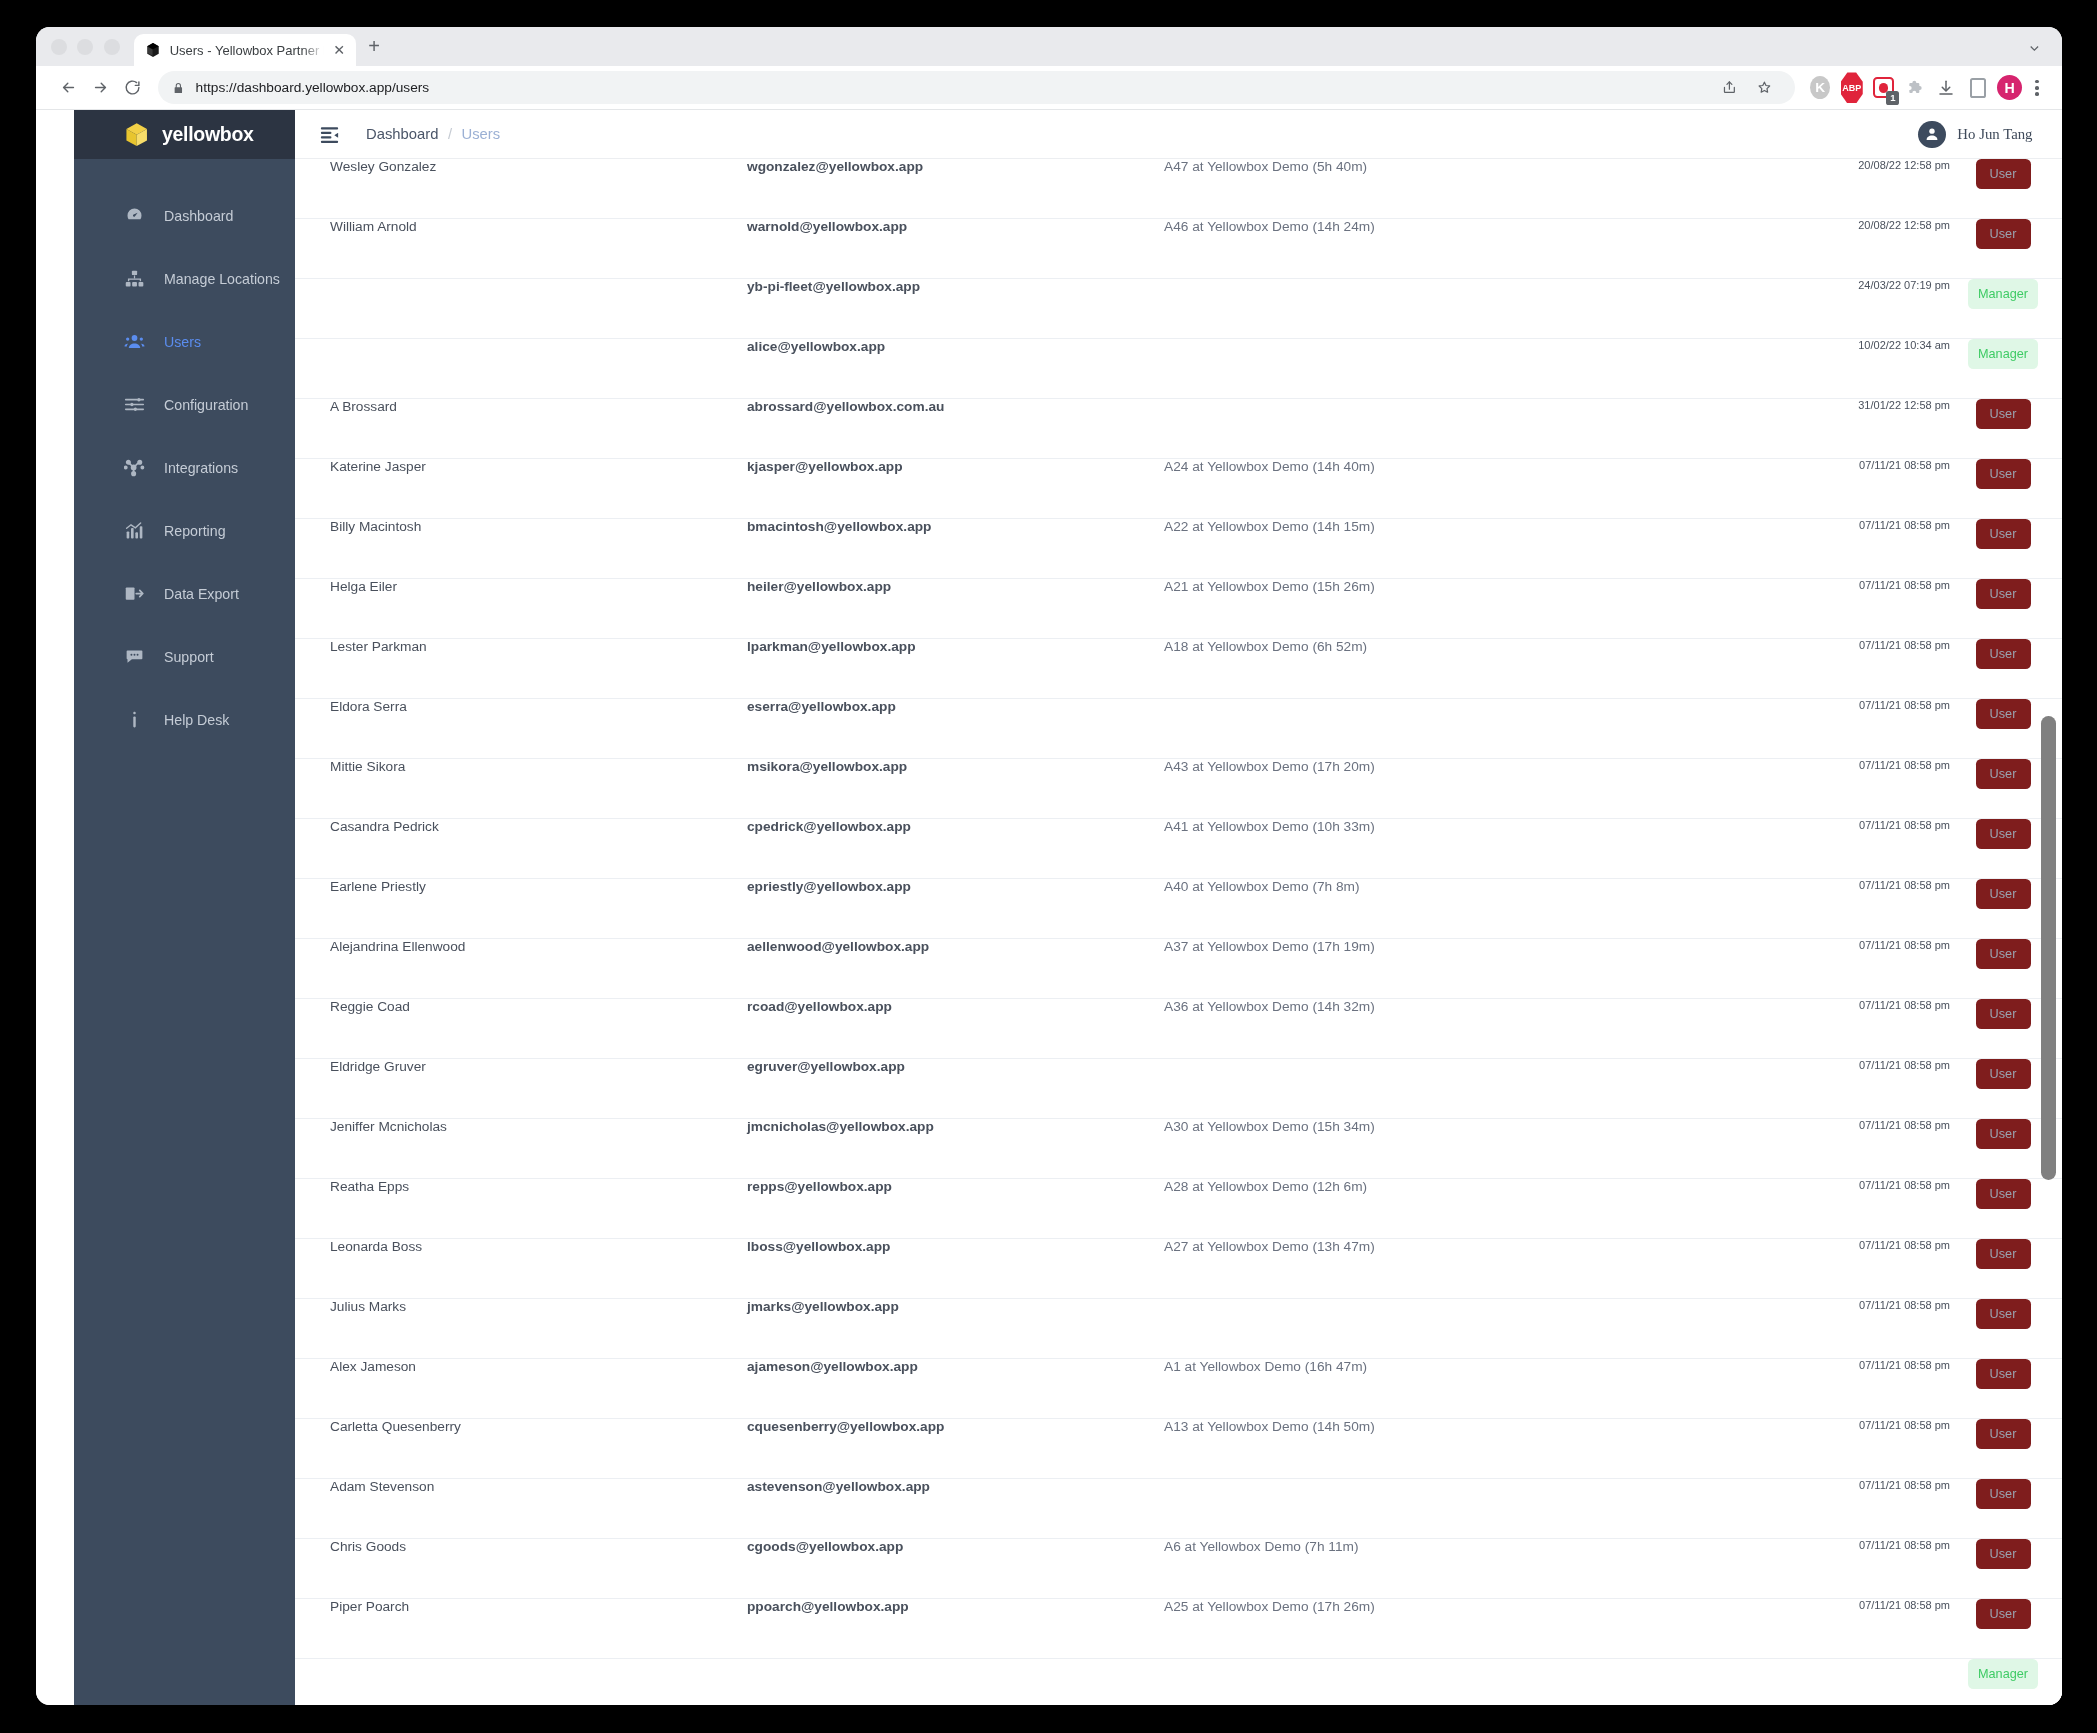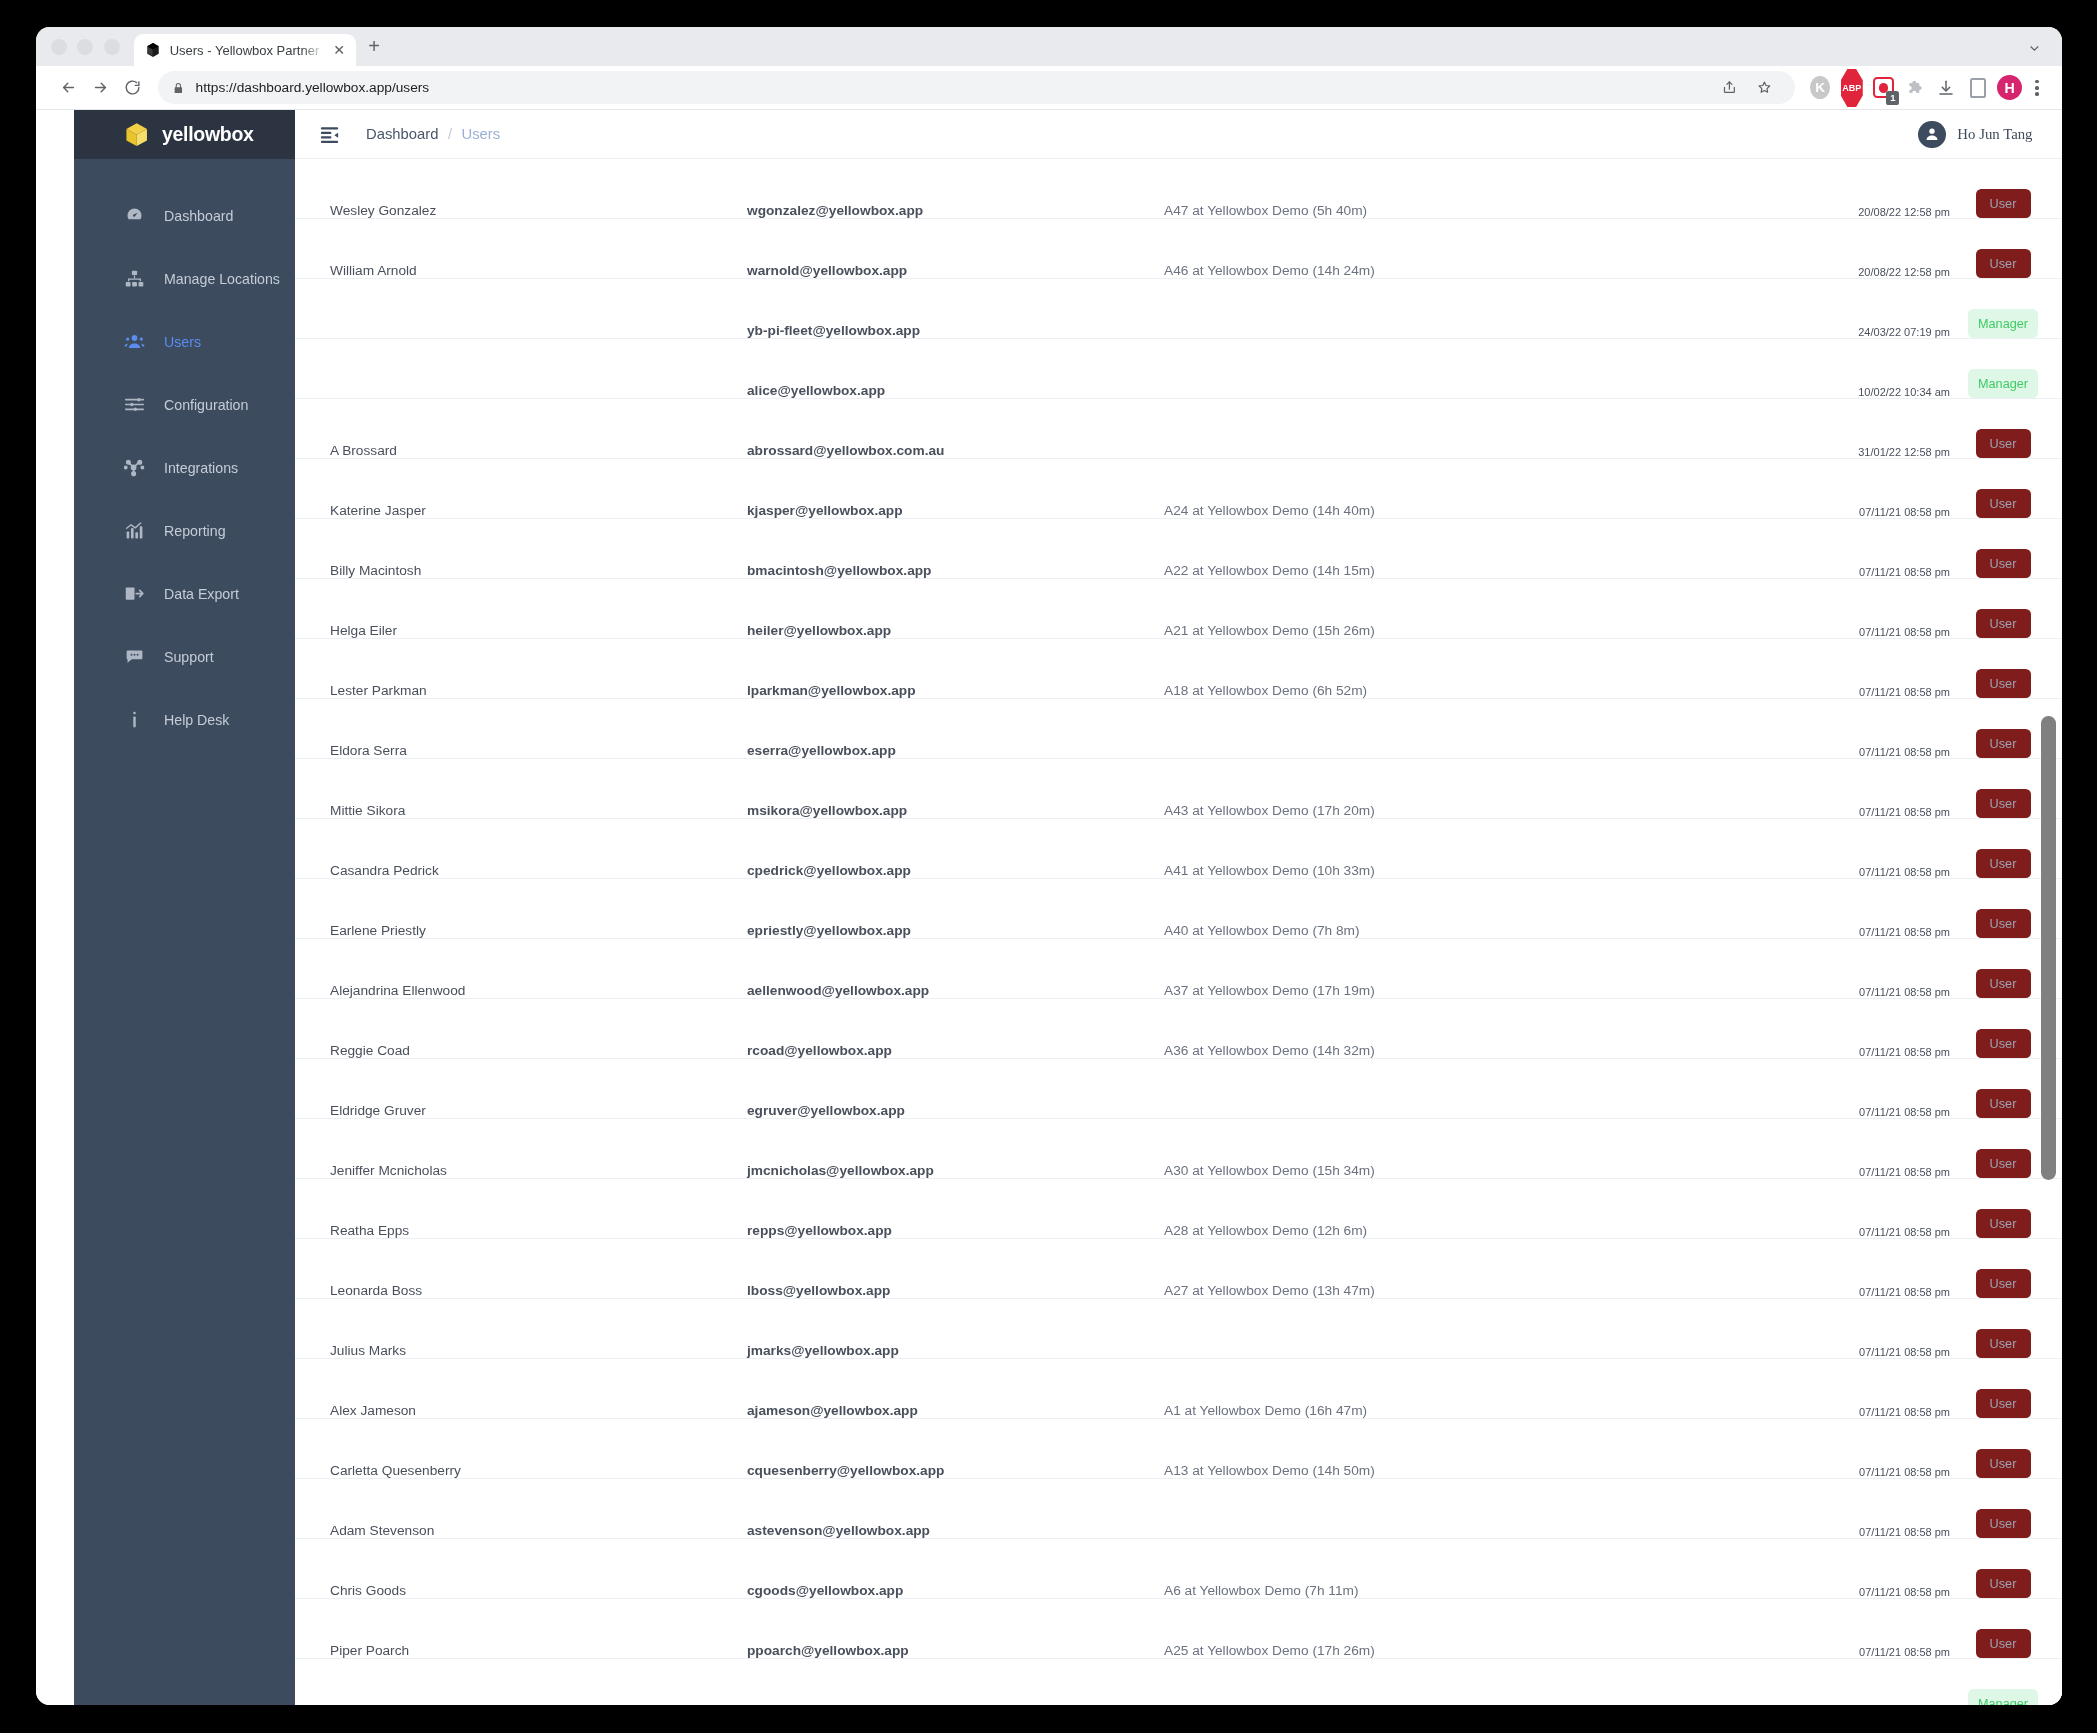--- a/index.html
+++ b/index.html
@@ -155,21 +155,21 @@
   .ext-k {
     width: 20px; height: 23px;
     border-radius: 50%;
     background: #c8c8c8;
     color: #ffffff;
     font-size: 13.7px;
     font-weight: 700;
     display: flex; align-items: center; justify-content: center;
   }
   .ext-abp {
-    width: 22px; height: 38px;
+    width: 22px; height: 31px;
     background: #e0243b;
     color: #ffffff;
     font-size: 9px;
     font-weight: 700;
     display: flex; align-items: center; justify-content: center;
     clip-path: polygon(30% 0, 70% 0, 100% 30%, 100% 70%, 70% 100%, 30% 100%, 0 70%, 0 30%);
   }
   .ext-rec {
     width: 21px; height: 21px;
     border: 2.1px solid #e0243b;
@@ -335,21 +335,21 @@
   
   .table-scroll {
     flex: 1 1 auto;
     position: relative;
     overflow: hidden;
     background: #ffffff;
   }
   .table-inner { position: relative; }
   .urow {
     display: flex;
-    align-items: flex-end;
+    align-items: flex-start;
     height: 60px;
     border-bottom: 0.5px solid #eceff3;
     padding-left: 35px;
     padding-right: 25px;
     background: #ffffff;
   }
   .c-name     { width: 417px; flex: 0 0 417px; font-size: 13.7px; color: #49505c; }
   .c-email    { width: 417px; flex: 0 0 417px; font-size: 13.7px; color: #49505c; font-weight: bold; }
   .c-location { width: 554px; flex: 0 0 554px; font-size: 13.7px; color: #6b7280; }
   .c-date     { width: 232px; flex: 0 0 232px; font-size: 11px; color: #49505c; text-align: right; }

